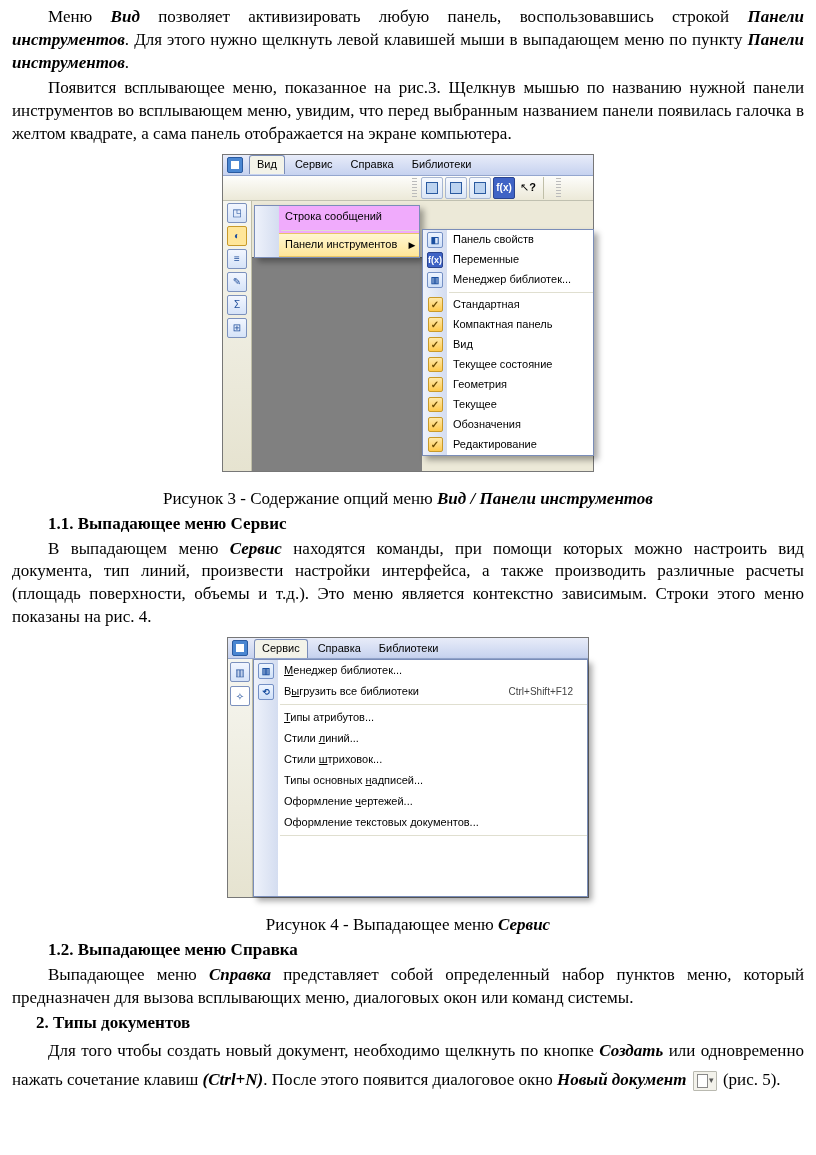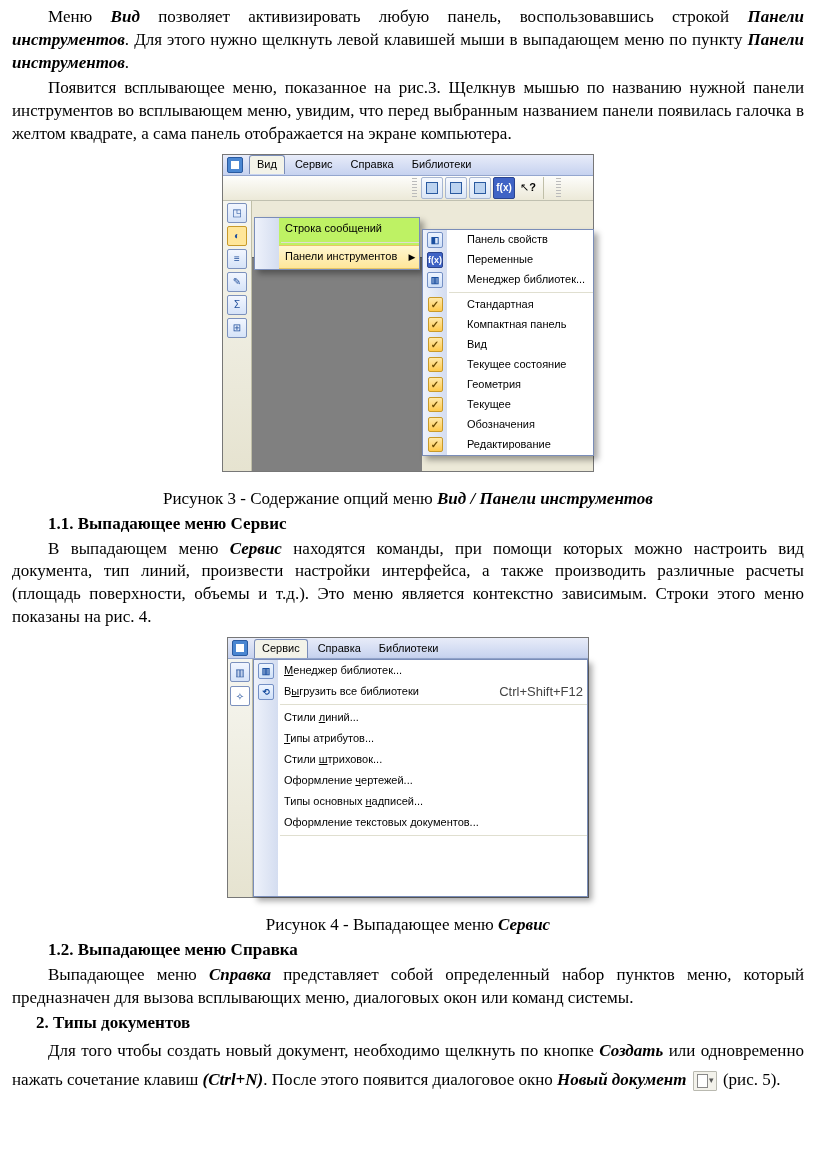--- a/index.html
+++ b/index.html
@@ -41,49 +41,49 @@
   .tbtn.arrow{color:#000;}
   .tsep { width:6px; height:22px; border-left:1px solid #c0bfa8; margin:0 3px;}
   .grip { width:5px; height:20px; background:repeating-linear-gradient(#bbb,#bbb 1px,transparent 1px,transparent 3px); margin:0 3px;}
 
   .f3-body { display:flex; height:270px; background:#ece9d8;}
   .f3-left { width:28px; background:linear-gradient(#f6f6f0,#e6e3d0); border-right:1px solid #c0bfa8; display:flex; flex-direction:column; align-items:center; padding-top:2px; gap:3px;}
   .side-icon{width:18px;height:18px;border:1px solid #7c91bd;background:linear-gradient(#f2f6ff,#d6e3f8);border-radius:2px;font-size:10px;display:flex;align-items:center;justify-content:center;color:#22509c;}
 
   .f3-mid { width:170px; position:relative;}
   .grey-area{ position:absolute; left:0; right:0; top:56px; bottom:0; background:#808080; border-top:1px solid #666;}
-  .menu1 { position:absolute; left:2px; top:16px; width:164px; background:#bef264; border:1px solid #7a8db8; box-shadow:4px 4px 6px rgba(0,0,0,.35);}
+  .menu1 { position:absolute; left:2px; top:4px; width:164px; background:#f0abfc; border:1px solid #7a8db8; box-shadow:4px 4px 6px rgba(0,0,0,.35);}
   .mrow{display:flex;align-items:center;height:22px;}
   .mrow .ic{width:24px;display:flex;justify-content:center;align-items:center;}
   .mrow .lbl{flex:1;padding-left:6px;}
   .mrow .arr{width:14px;text-align:center;font-size:9px;}
   .mrow.hover{background:linear-gradient(#fff7d1,#ffe69a);border-top:1px solid #e8c565;border-bottom:1px solid #e8c565;}
   .msep{height:1px;background:#e0dfd0;margin:2px 0 2px 26px;}
   .menu1-vbar{position:absolute;left:0;top:0;bottom:0;width:24px;background:linear-gradient(90deg,#eef2fb,#d4ddf0);}
 
   .submenu{ position:absolute; left:170px; top:28px; width:170px; background:#fff; border:1px solid #7a8db8; box-shadow:4px 4px 6px rgba(0,0,0,.35);}
   .submenu .vbar{position:absolute;left:0;top:0;bottom:0;width:24px;background:linear-gradient(90deg,#eef2fb,#d4ddf0);}
   .srow{position:relative;display:flex;align-items:center;height:20px;}
   .srow .ic{width:24px;display:flex;justify-content:center;align-items:center;z-index:1;}
-  .srow .lbl{flex:1;padding-left:20px;z-index:1;}
+  .srow .lbl{flex:1;padding-left:6px;z-index:1;}
   .chk{width:13px;height:13px;background:linear-gradient(#ffe9ab,#ffc94d);border:1px solid #c89a2a;border-radius:2px;display:flex;align-items:center;justify-content:center;font-size:10px;color:#6b4a00;font-weight:bold;}
   .iconlet{width:14px;height:14px;border:1px solid #7490c5;background:linear-gradient(#eef5ff,#cfe0f8);border-radius:2px;font-size:9px;display:flex;align-items:center;justify-content:center;color:#1a4fa0;font-weight:bold;}
   .ssep{height:1px;background:#e0dfd0;margin:2px 0 2px 26px;}
 
   
   .f4 { width:360px; }
   .f4 .menubar{height:20px;}
   .f4-body{display:flex; min-height:238px; background:#ece9d8;}
   .f4-left{width:24px;background:linear-gradient(#f6f6f0,#e6e3d0);border-right:1px solid #c0bfa8;display:flex;flex-direction:column;align-items:center;padding-top:3px;gap:4px;}
   .menu2{position:relative;margin:0;flex:1;background:#fff;border:1px solid #7a8db8;box-shadow:4px 4px 6px rgba(0,0,0,.35);}
   .menu2 .vbar{position:absolute;left:0;top:0;bottom:0;width:24px;background:linear-gradient(90deg,#eef2fb,#d4ddf0);}
   .krow{position:relative;display:flex;align-items:center;height:21px;}
   .krow .ic{width:24px;display:flex;justify-content:center;align-items:center;z-index:1;}
   .krow .lbl{flex:1;padding-left:6px;z-index:1;}
-  .krow .short{padding-right:4px;color:#444;z-index:1;font-size:13px;}
+  .krow .short{padding-right:14px;color:#444;z-index:1;font-size:10px;}
   .ksep{height:1px;background:#e0dfd0;margin:2px 0 2px 26px;}
   .uline{text-decoration:underline;}
 
   .newdoc-ic{display:inline-block;width:22px;height:18px;vertical-align:middle;border:1px solid #b9b9b0;background:#f3f2eb;position:relative;border-radius:1px;margin:0 2px;}
   .newdoc-ic::before{content:"";position:absolute;left:3px;top:2px;width:9px;height:12px;border:1px solid #888;background:#fff;}
   .newdoc-ic::after{content:"▾";position:absolute;right:2px;top:1px;font-size:9px;color:#555;}
 </style>
 </head>
 <body>
 
@@ -248,37 +248,37 @@
         <div class="krow">
             <span class="ic">
               <span class="iconlet">⟲</span>
             </span>
             <span class="lbl">В<span class="uline">ы</span>грузить все библиотеки</span>
             <span class="short">Ctrl+Shift+F12</span>
           </div>
         <div class="ksep"></div>
         <div class="krow">
             <span class="ic"></span>
+            <span class="lbl"><span class="uline">Т</span>ипы атрибутов...</span>
+          </div>
+        <div class="krow">
+            <span class="ic"></span>
             <span class="lbl">Стили <span class="uline">л</span>иний...</span>
           </div>
         <div class="krow">
             <span class="ic"></span>
-            <span class="lbl"><span class="uline">Т</span>ипы атрибутов...</span>
-          </div>
-        <div class="krow">
-            <span class="ic"></span>
             <span class="lbl">Стили <span class="uline">ш</span>триховок...</span>
           </div>
         <div class="krow">
             <span class="ic"></span>
+            <span class="lbl">Типы основных <span class="uline">н</span>адписей...</span>
+          </div>
+        <div class="krow">
+            <span class="ic"></span>
             <span class="lbl">Оформление <span class="uline">ч</span>ертежей...</span>
-          </div>
-        <div class="krow">
-            <span class="ic"></span>
-            <span class="lbl">Типы основных <span class="uline">н</span>адписей...</span>
           </div>
         <div class="krow">
             <span class="ic"></span>
             <span class="lbl">Оформление текстовых <span class="uline">д</span>окументов...</span>
           </div>
         <div class="ksep"></div>
       </div>
     </div>
   </div>
 </div>

